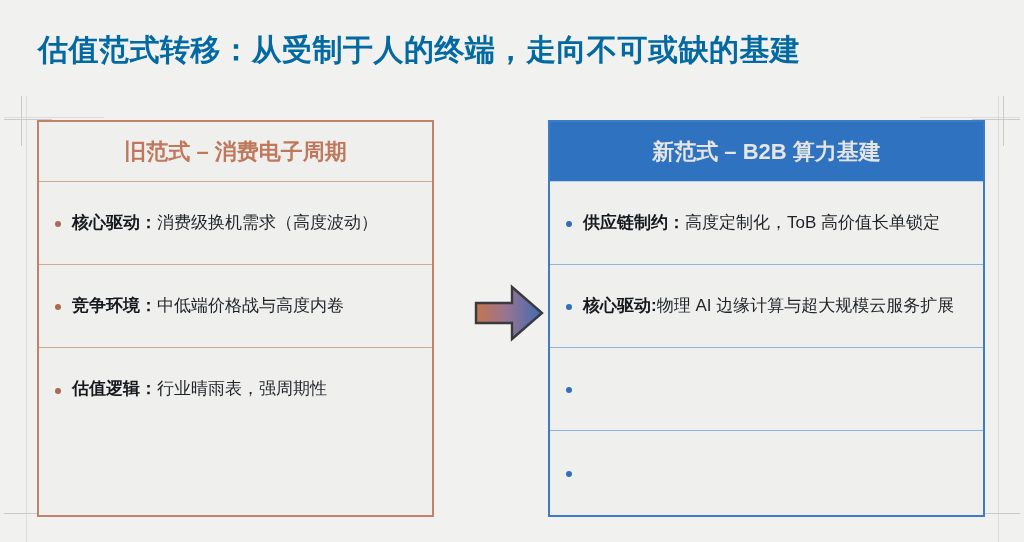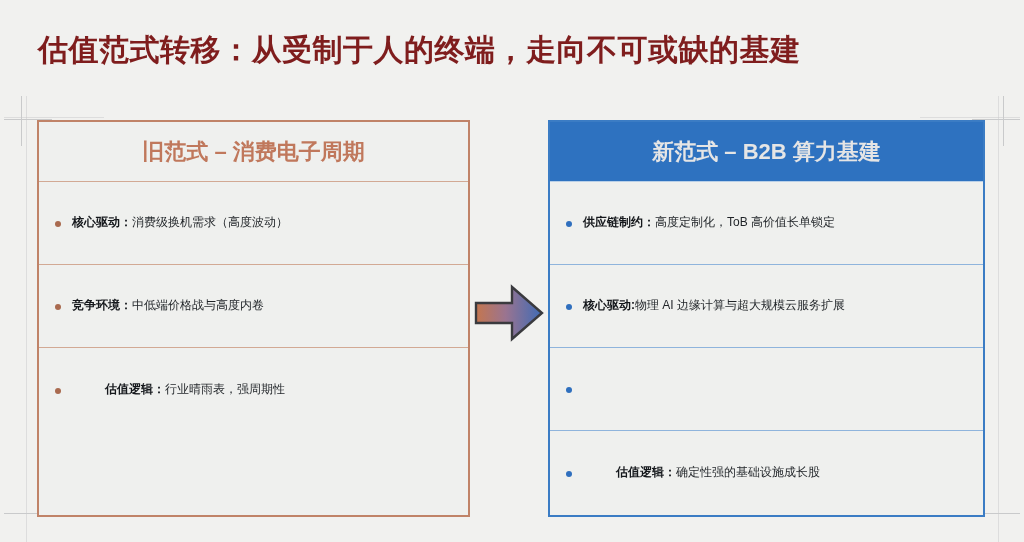--- a/index.html
+++ b/index.html
@@ -35,30 +35,30 @@
   .guide.h { height: 1px; }
   .guide.v { width: 1px; }
 
   
   .slide-title {
     position: absolute;
     left: 38px;
     top: 30px;
     font-size: 30px;
     font-weight: bold;
-    color: #7f1d1d;
+    color: #0369a1;
     letter-spacing: 0.5px;
     white-space: nowrap;
   }
 
   
   .panel {
     position: absolute;
     top: 120px;
-    width: 433px;
+    width: 397px;
     height: 397px;
     box-sizing: border-box;
     background: #eff0ee;
   }
   .panel-left {
     left: 37px;
     border: 2px solid #c08368;
   }
   .panel-right {
     left: 548px;
@@ -95,35 +95,35 @@
     box-sizing: border-box;
     height: 83px;
     display: flex;
     align-items: center;
     padding-left: 16px;
     padding-right: 10px;
   }
   .panel-left .row { border-bottom: 1px solid #d2a994; }
   .panel-right .row { border-bottom: 1px solid #8fb4dc; }
   .panel-left .row:last-child,
-  .panel-right .row:last-child { border-bottom: none; gap: 33px; }
+  .panel-right .row:last-child { border-bottom: none; }
 
   .bullet {
     flex: 0 0 auto;
     width: 6px;
     height: 6px;
     border-radius: 50%;
     margin-right: 11px;
     margin-top: 2px;
   }
   .panel-left .bullet { background: #a96a4f; }
   .panel-right .bullet { background: #2f6fbe; }
 
   .row-text {
-    font-size: 12px;
+    font-size: 17px;
     color: #1c1f22;
     line-height: 1.3;
     white-space: nowrap;
   }
   .row-label {
     font-weight: bold;
     color: #15181c;
   }
   .row-value {
     font-weight: normal;
@@ -218,21 +218,18 @@
           <span class="row-label">核心驱动:</span><span class="row-value">物理 AI 边缘计算与超大规模云服务扩展</span>
         </span>
       </div>
 
       <div class="row">
         <span class="bullet"></span>
       </div>
 
       <div class="row">
         <span class="bullet"></span>
-        <span class="row-text">
-          <span class="row-label">估值逻辑：</span><span class="row-value">确定性强的基础设施成长股</span>
-        </span>
       </div>
 
     </div>
   </div>
 
 </div>
 
 </body></html>

